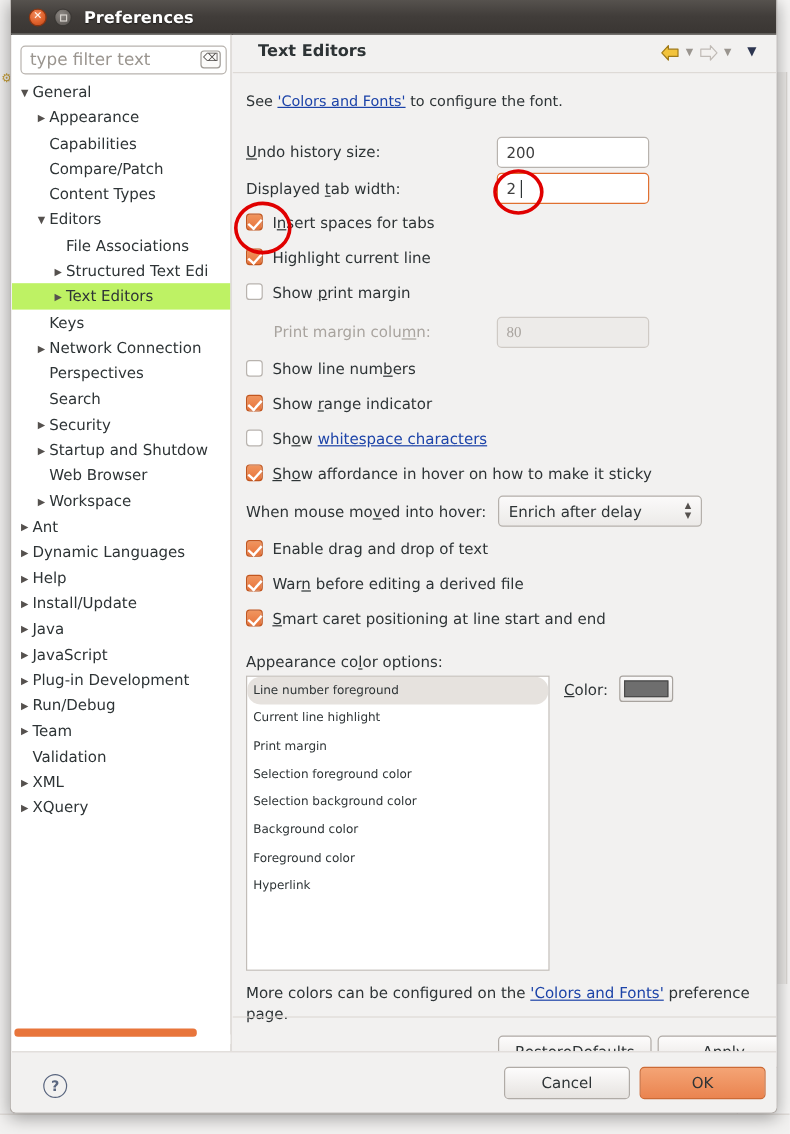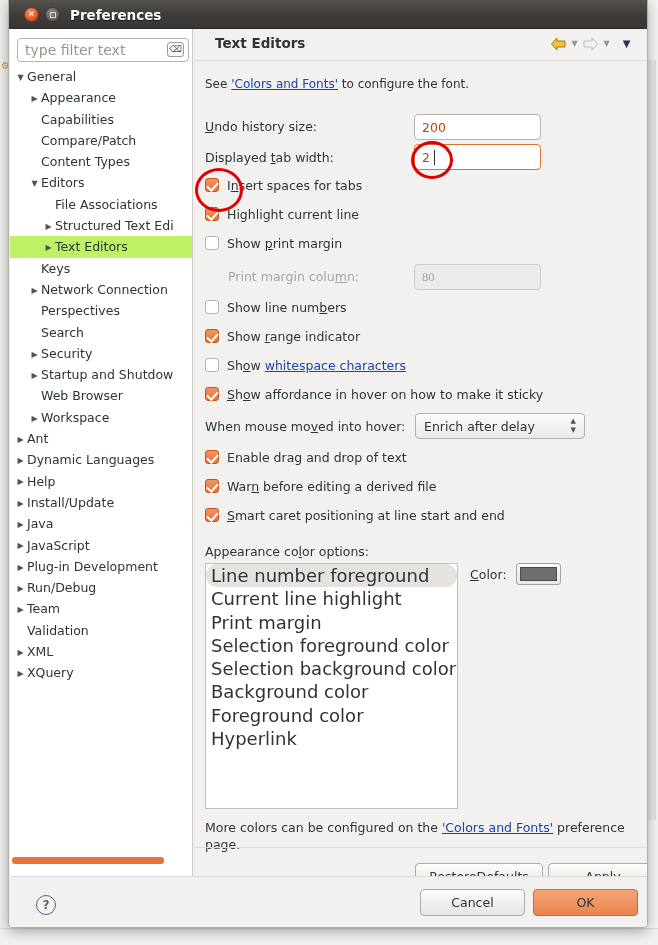--- a/index.html
+++ b/index.html
@@ -164,21 +164,21 @@
   .lnk { color: #1c43a8; text-decoration: underline; cursor: pointer; }
 
   .frow {
     position: absolute; left: 11px; height: 24px; line-height: 24px; font-size: 12.5px;
   }
   .ul { text-decoration: underline; }
   .txtfield {
     position: absolute; height: 26px;
     border: 1px solid #b8b3ae; border-radius: 4px;
     background: #ffffff; padding: 0 7px;
-    font-size: 12.5px; color: #c2410c;
+    font-size: 12.5px; color: #404040;
     font-family: "DejaVu Sans", "Liberation Sans", sans-serif;
     outline: none;
   }
   .txtfield.focused { border: 1px solid #e07030; }
   .txtfield.disabled { background: #edebe9; color: #a9a49f; border-color: #cfcac5; }
   .caret-bar {
     position: absolute; width: 1px; height: 15px; background: #2e3436;
   }
 
   .cbrow {
@@ -218,21 +218,21 @@
   }
 
   .list-label { position: absolute; left: 11px; font-size: 12.5px; }
   .colorlist {
     position: absolute; left: 11px;
     border: 1px solid #c2bdb8; background: #ffffff;
     overflow: hidden;
   }
   .cl-item {
     height: 23.3px; line-height: 23.3px; padding-left: 5px;
-    font-size: 18px; color: #2e3436; white-space: nowrap; border-radius: 11px;
+    font-size: 10px; color: #2e3436; white-space: nowrap; border-radius: 11px;
   }
   .cl-item.sel { background: #e6e2de; }
 
   .color-label { position: absolute; font-size: 12.5px; }
   .color-btn {
     position: absolute; width: 45px; height: 22px;
     border: 1px solid #a8a39e; border-radius: 3px;
     background: linear-gradient(to bottom, #fbfafa 0%, #e9e7e5 100%);
     padding: 3px;
   }

